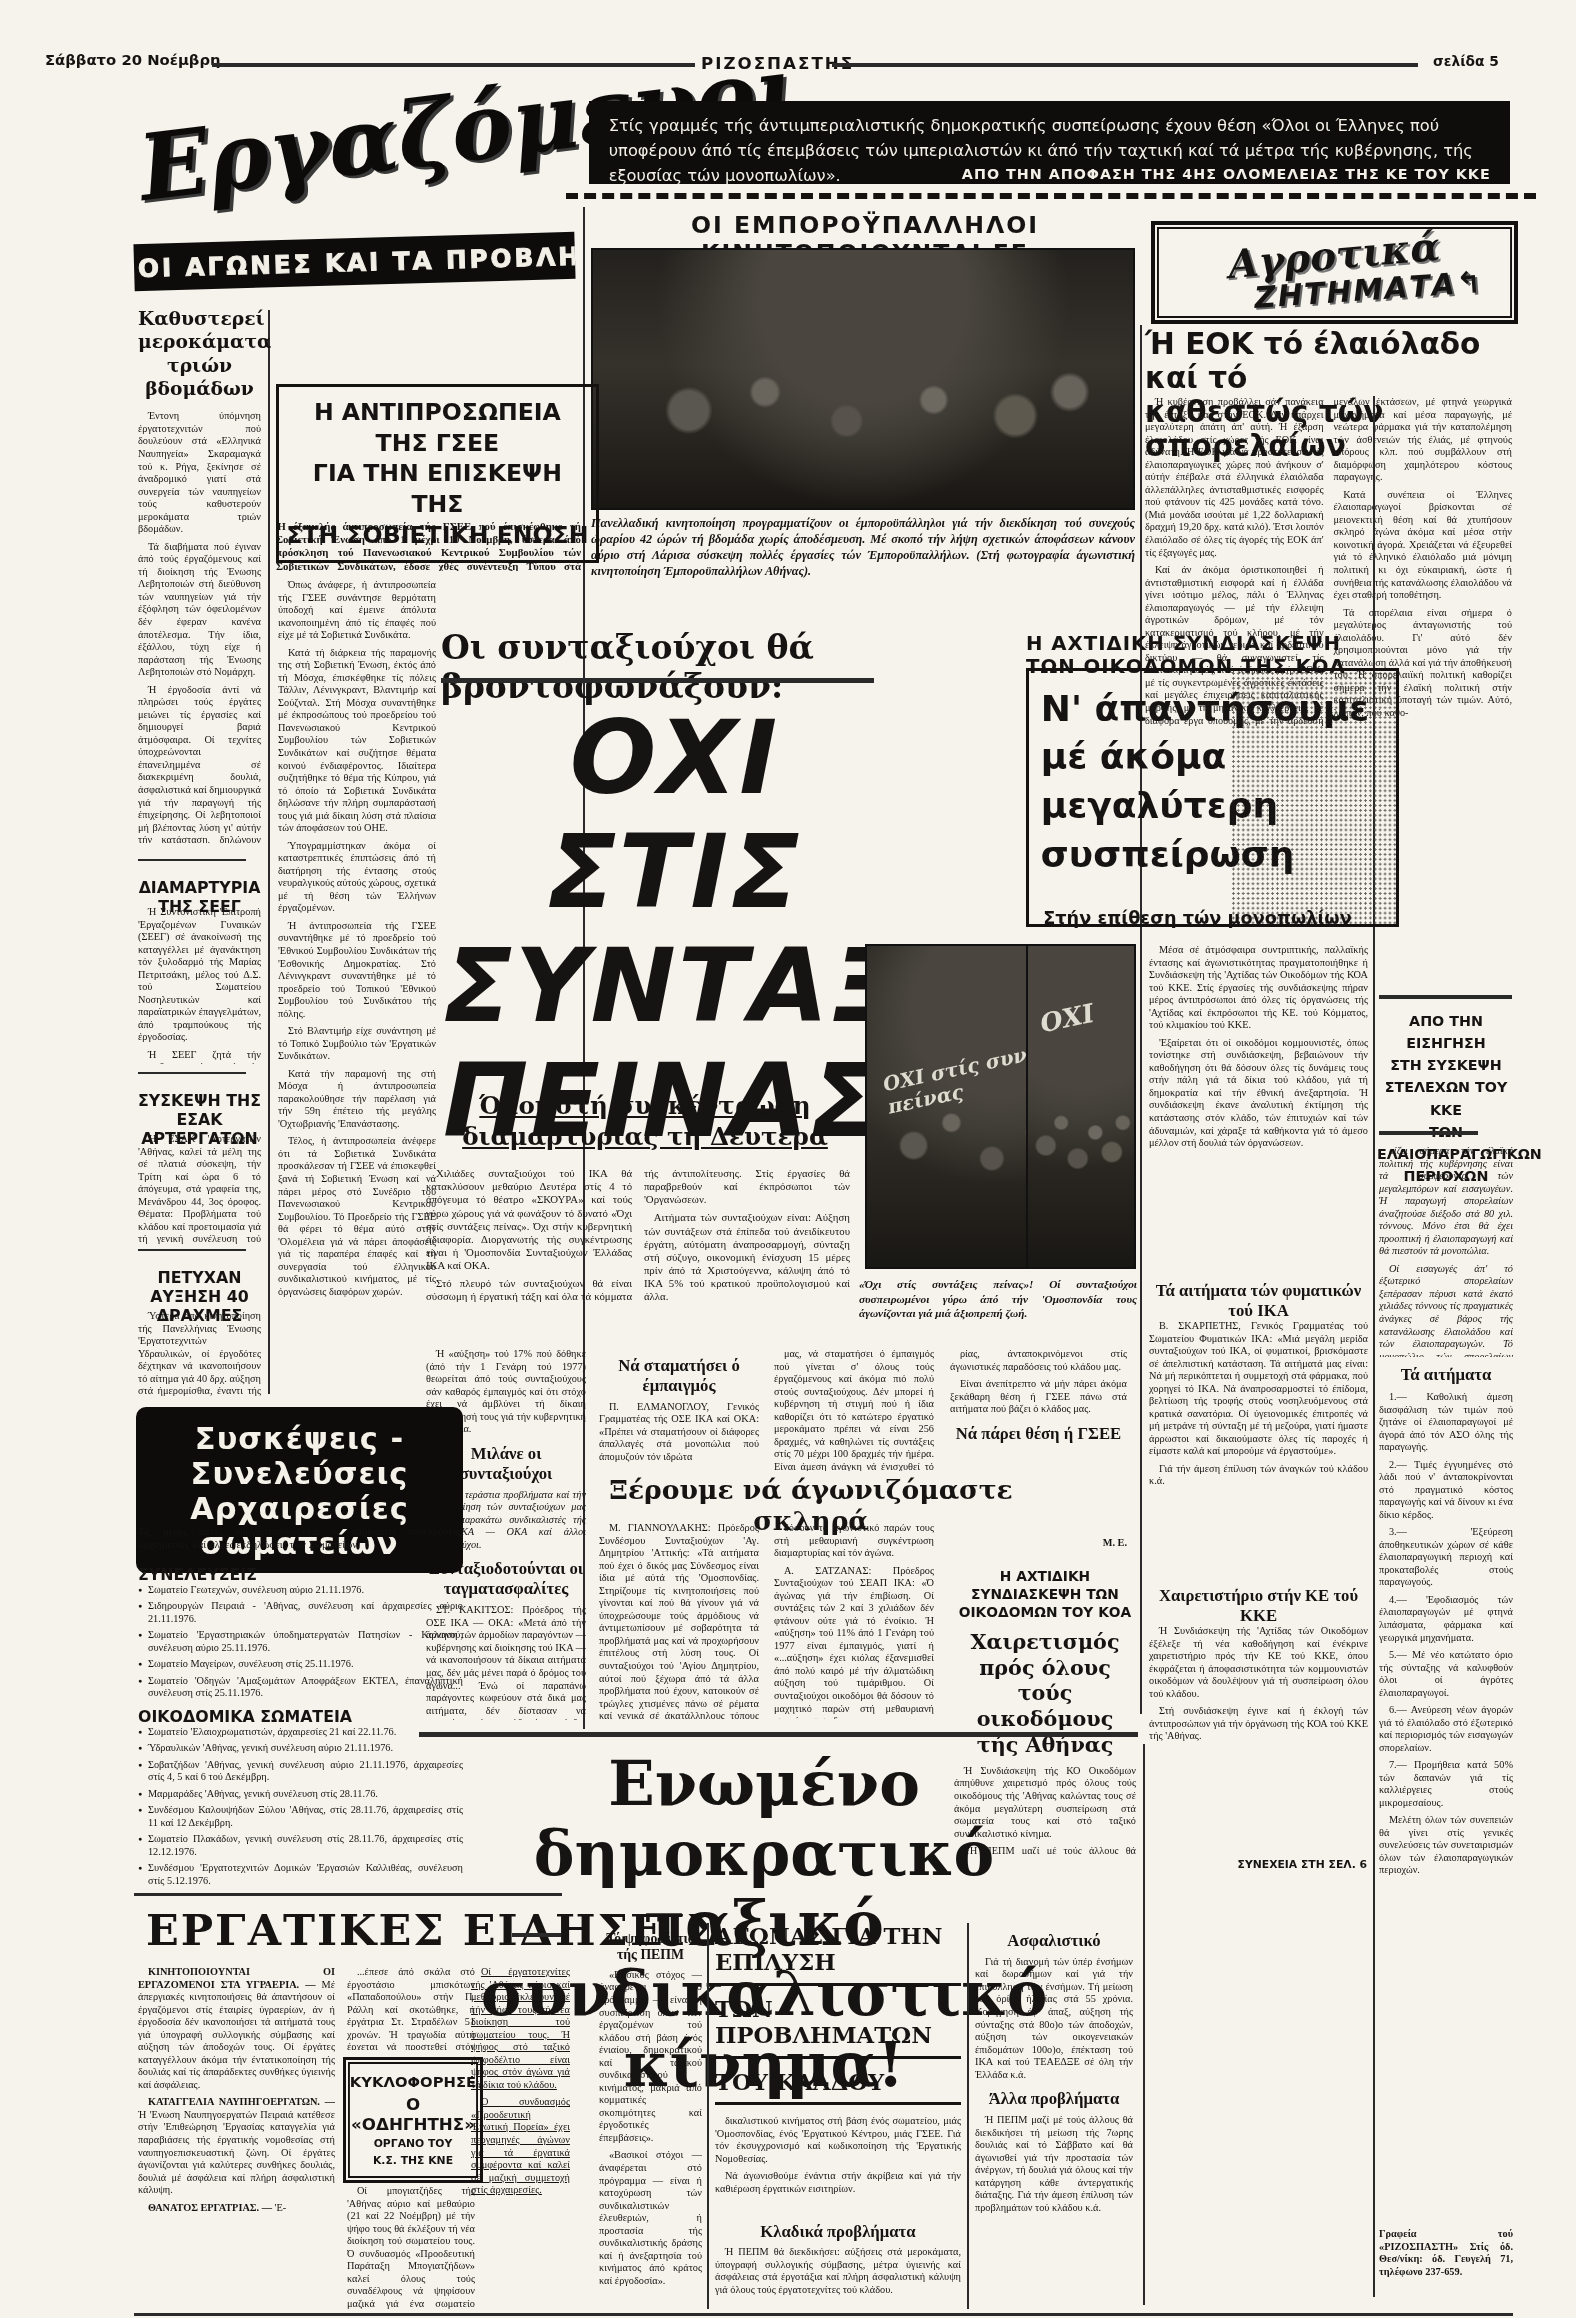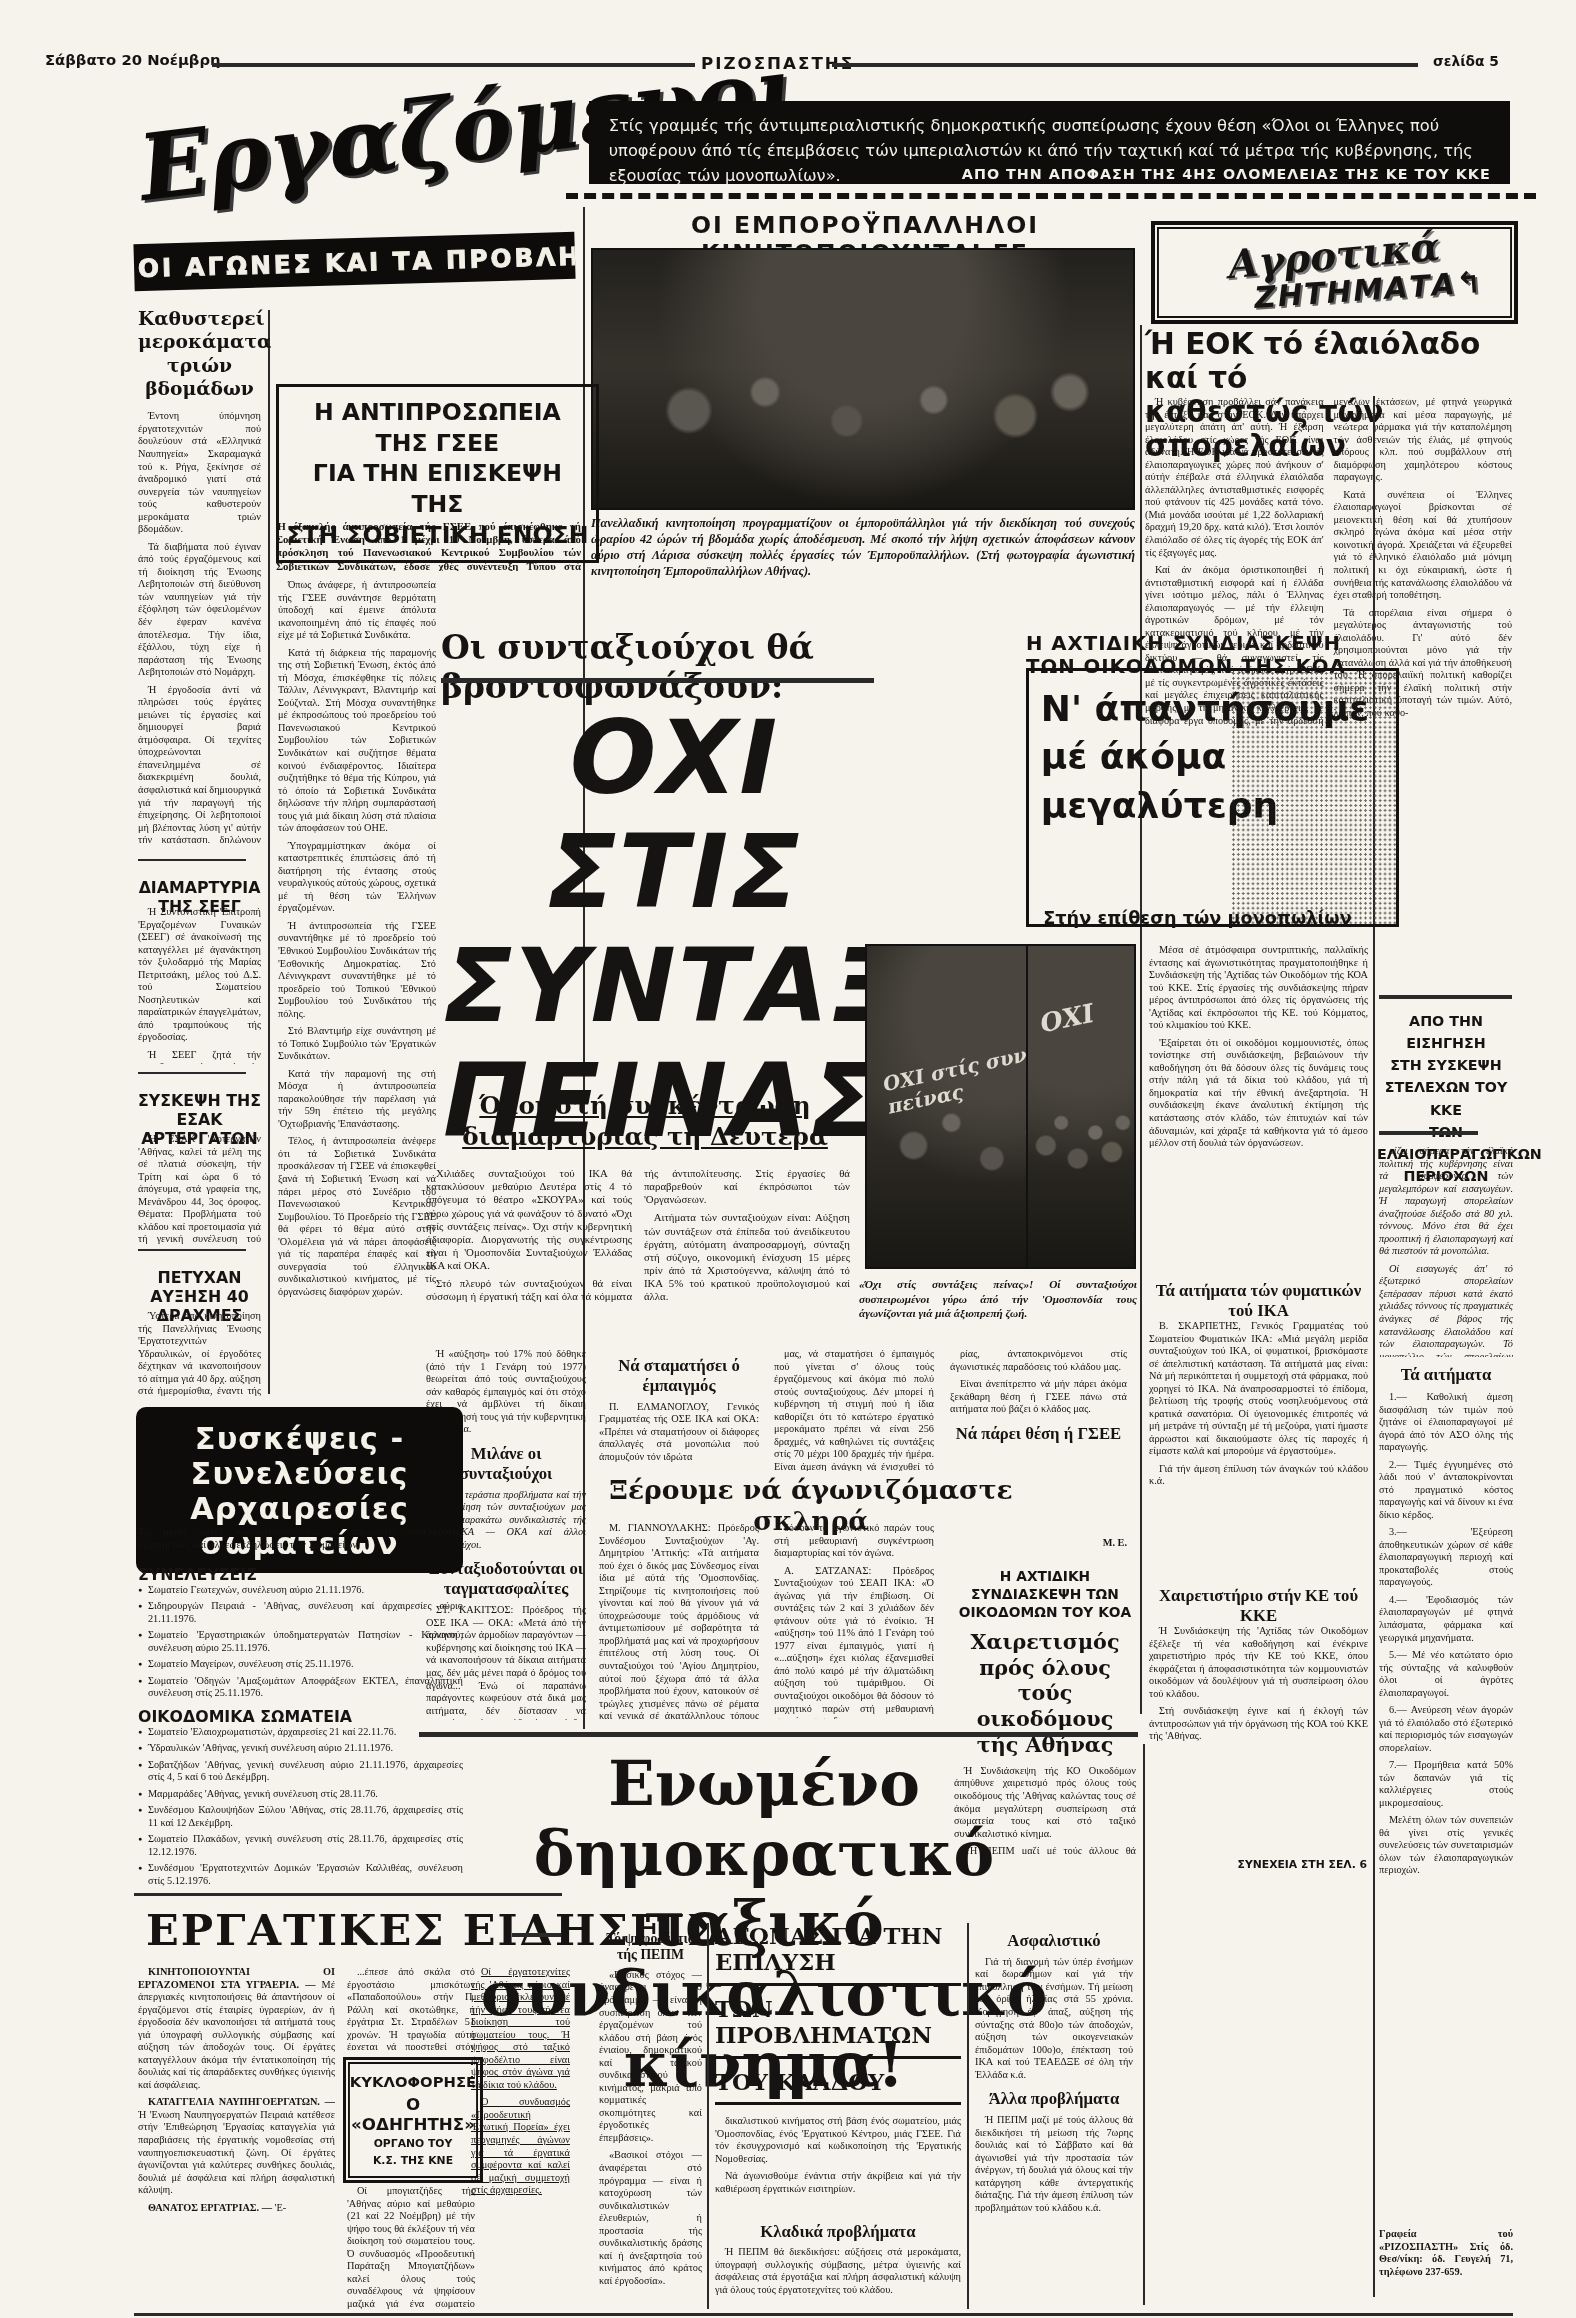--- a/index.html
+++ b/index.html
@@ -265,20 +265,21 @@
         <p>«Ή ΠΕΠΜ μαζί μέ τούς άλλους θά διεκδικήσει τή μείωση τής 7ωρης δουλιάς καί τό Σάββατο καί θά άγωνισθεί γιά τά δίκια όλου τού κλάδου».</p>
       </div>
   </div>
 
   <div class="abs koa-header" style="left:1026px;top:632px;width:347px;">Η ΑΧΤΙΔΙΚΗ ΣΥΝΔΙΑΣΚΕΨΗ ΤΩΝ ΟΙΚΟΔΟΜΩΝ ΤΗΣ ΚΟΑ</div>
   <div class="abs koa-box" style="left:1026px;top:668px;width:343px;height:225px;padding:13.8px 11.8px;">
     <div class="dots"></div>
     <div class="koa-line">Ν' άπαντήσουμε</div>
     <div class="koa-line">μέ άκόμα</div>
     <div class="koa-line">μεγαλύτερη</div>
+    <div class="koa-line">συσπείρωση</div>
   </div>
   <div class="abs" style="left:1026px;top:908px;width:343px;text-align:center;font-family:'DejaVu Sans',sans-serif;font-weight:bold;font-size:17.7px;">Στήν επίθεση τών μονοπωλίων</div>
   <div class="abs photo" style="left:1026px;top:944px;width:110px;height:325px;">
     <div class="placard" style="left:13.8px;top:59px;font-size:25.6px;">ΟΧΙ</div>
   </div>
   <div class="abs col" style="left:1149px;top:944px;width:219px;height:325px;">
       <p>Μέσα σέ άτμόσφαιρα συντριπτικής, παλλαϊκής έντασης καί άγωνιστικότητας πραγματοποιήθηκε ή Συνδιάσκεψη τής 'Αχτίδας τών Οικοδόμων τής ΚΟΑ τού ΚΚΕ. Στίς έργασίες τής συνδιάσκεψης πήραν μέρος άντιπρόσωποι άπό όλες τίς όργανώσεις τής 'Αχτίδας καί έκπρόσωποι τής ΚΕ. τού Κόμματος, τού κλιμακίου τού ΚΚΕ.</p>
       <p>'Εξαίρεται ότι οί οικοδόμοι κομμουνιστές, όπως τονίστηκε στή συνδιάσκεψη, βεβαιώνουν τήν καθοδήγηση ότι θά δόσουν όλες τίς δυνάμεις τους στήν πάλη γιά τά δίκια τού κλάδου, γιά τή δημοκρατία καί τήν έθνική άνεξαρτησία. Ή συνδιάσκεψη έκανε άναλυτική έκτίμηση τής κατάστασης στόν κλάδο, τών έπιτυχιών καί τών άδυναμιών, καί χάραξε τά καθήκοντα γιά τό άμεσο μέλλον στή δουλιά τών όργανώσεων.</p>
     </div>
   <div class="abs subhead-serif" style="left:1149px;top:1273px;width:219px;">Τά αιτήματα τών φυματικών τού ΙΚΑ</div>

